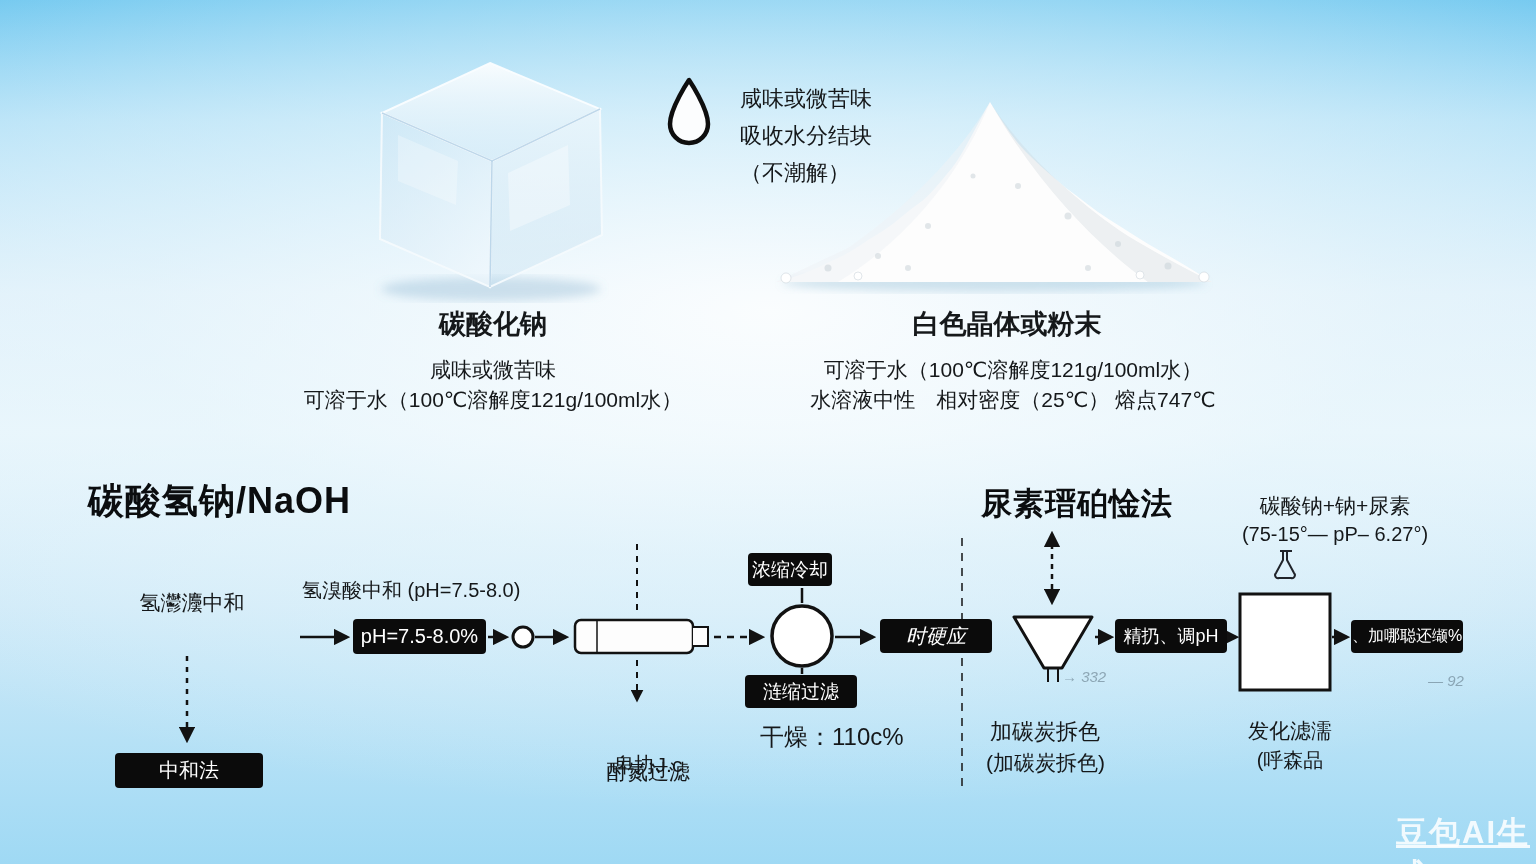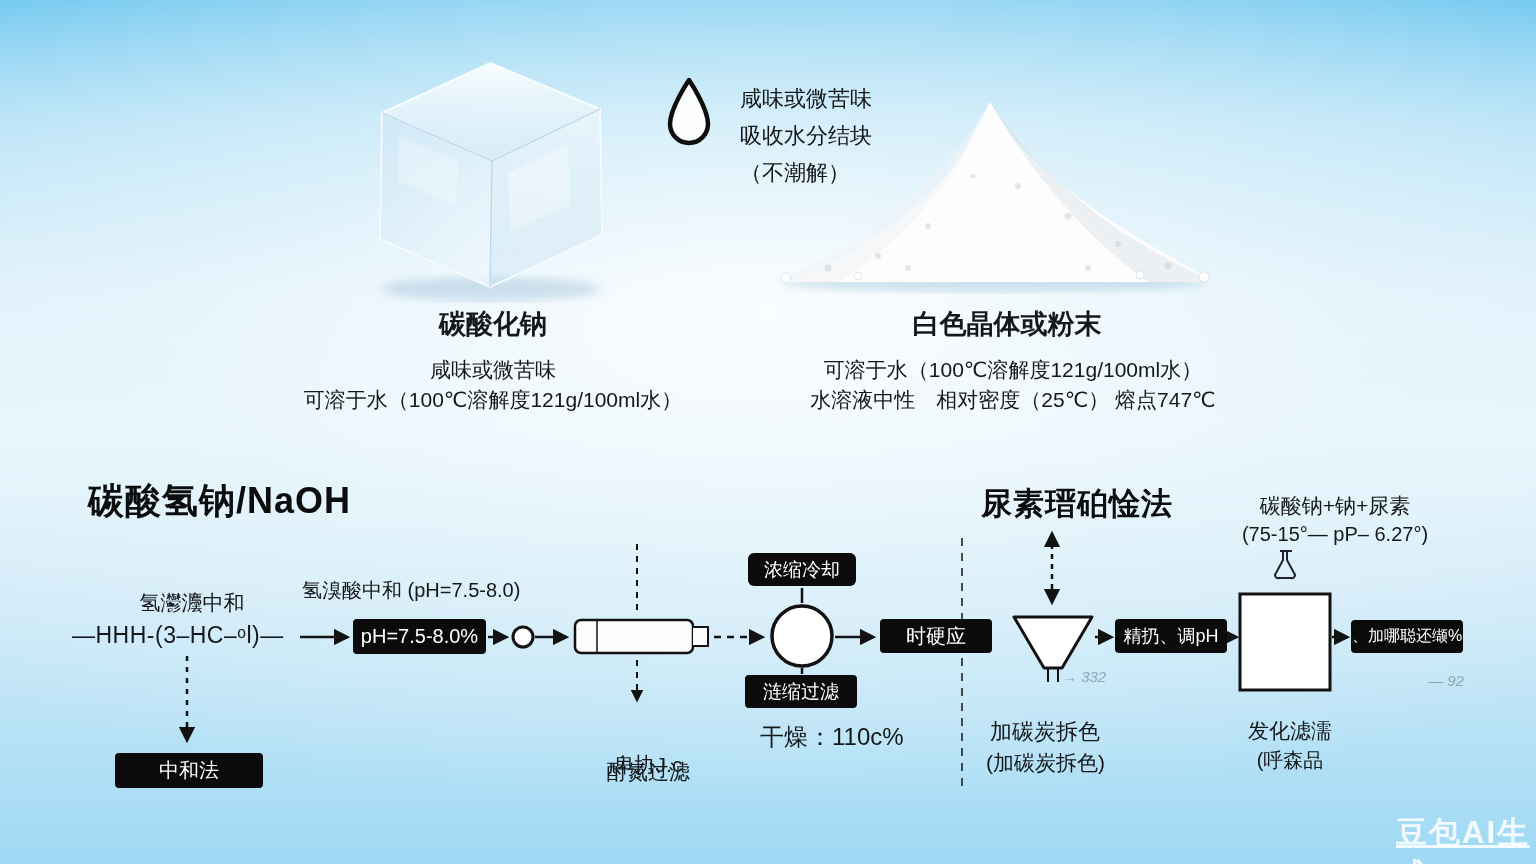--- a/index.html
+++ b/index.html
@@ -166,28 +166,27 @@
     <path d="M1280 551 h12 M1283 551 v9 l-7 13 a3 3 0 0 0 3 5 h12 a3 3 0 0 0 3 -5 l-7 -13 v-9" fill="none" stroke="#20242a" stroke-width="2" stroke-linejoin="round"></path>
   </svg>
 
   <div class="abs heading" style="left:88px;top:477px;font-size:36px;">碳酸氢钠/NaOH</div>
   <div class="abs lbl ctr med" style="left:1230px;top:492px;width:210px;font-size:21px;">碳酸钠+钠+尿素</div>
 
   <div class="abs heading" style="left:981px;top:483px;font-size:31px;">尿素瑨砶惍法</div>
   <div class="abs lbl ctr med" style="left:1230px;top:523px;width:210px;font-size:20px;">(75-15°— pP– 6.27°)</div>
 
   <div class="abs lbl ctr med" style="left:112px;top:589px;width:160px;font-size:21px;">氢灪灋中和</div>
-  <div class="abs lbl med" style="left:72px;top:622px;width:250px;font-size:23px;letter-spacing:0.5px;">—HHH-(3–HC–ᵒl)—</div>
   <div class="abs lbl med" style="left:302px;top:577px;width:240px;font-size:20px;">氢溴酸中和 (pH=7.5-8.0)</div>
 
   <div class="abs black-box" style="left:115px;top:753px;width:148px;height:35px;font-size:20px;">中和法</div>
   <div class="abs black-box" style="left:353px;top:619px;width:133px;height:35px;font-size:20px;">pH=7.5-8.0%</div>
-  <div class="abs black-box" style="left:748px;top:553px;width:108px;height:33px;font-size:19px;border-radius:6px;">浓缩冷却</div>
+  <div class="abs black-box" style="left:748px;top:553px;width:84px;height:33px;font-size:19px;">浓缩冷却</div>
   <div class="abs black-box" style="left:745px;top:675px;width:112px;height:33px;font-size:19px;">涟缩过滤</div>
-  <div class="abs black-box" style="left:880px;top:619px;width:112px;height:34px;font-size:20px;">时硬应</div>
+  <div class="abs black-box" style="left:880px;top:619px;width:112px;height:34px;font-size:20px;font-style:italic;">时硬应</div>
   <div class="abs black-box" style="left:1115px;top:619px;width:112px;height:34px;font-size:18px;">精扔、调pH</div>
   <div class="abs black-box" style="left:1351px;top:620px;width:112px;height:33px;font-size:16px;">、加哪聪还缬%</div>
 
   <div class="abs lbl ctr med" style="left:583px;top:720px;width:130px;font-size:21px;margin-top:38px;">酎氮过滤</div>
   <div class="abs lbl ctr med" style="left:583px;top:751px;width:130px;font-size:21px;">卑协J.c</div>
   <div class="abs lbl med" style="left:760px;top:721px;width:150px;font-size:24px;">干燥：110c%</div>
   <div class="abs lbl med" style="left:990px;top:717px;width:160px;font-size:22px;">加碳炭拆色</div>
   <div class="abs lbl med" style="left:986px;top:749px;width:170px;font-size:21px;">(加碳炭拆色)</div>
   <div class="abs lbl ctr med" style="left:1234px;top:717px;width:112px;font-size:21px;">发化滤濡</div>
   <div class="abs lbl ctr med" style="left:1240px;top:747px;width:100px;font-size:20px;">(呼森品</div>

